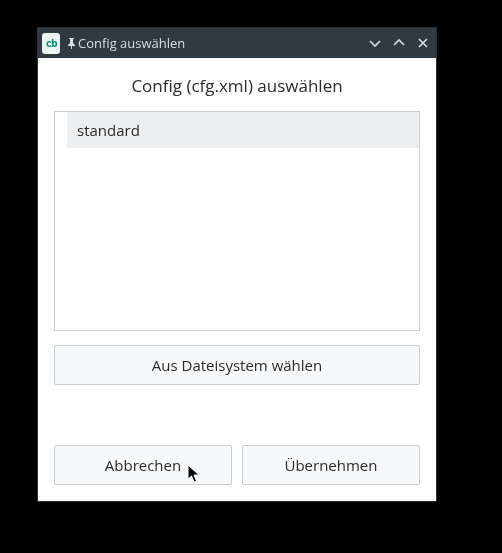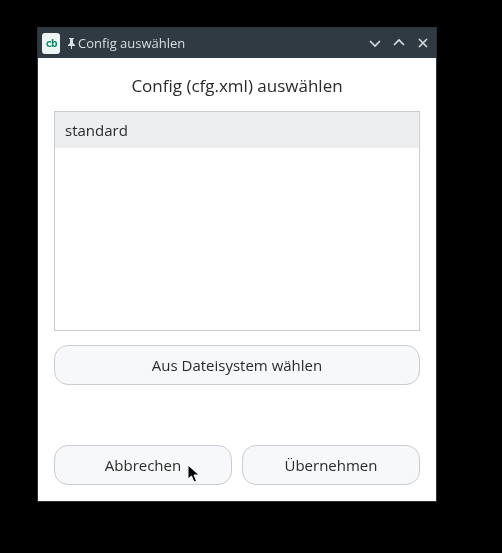--- a/index.html
+++ b/index.html
@@ -76,30 +76,31 @@
     height: 218px;
     background: #fff;
     overflow: auto;
   }
   .listrow {
     padding: 8px 10px;
     background: #edeef0;
     font-size: 15px;
     color: #2b2b2b;
     cursor: default;
+    margin-left: 12px;
   }
   .fs-btn, .act-btn {
     border: 1px solid #c9ccd0;
     background: #f7f8fa;
     text-align: center;
     font-size: 15px;
     color: #2b2b2b;
     padding: 9px 0;
     cursor: pointer;
-    border-radius: 14px;
+    border-radius: 2px;
   }
   .fs-btn { margin-top: 14px; }
   .spacer { flex:1; }
   .actions {
     display: flex;
     gap: 10px;
     margin-top: 14px;
   }
   .act-btn { flex:1; }
   .cursor {

